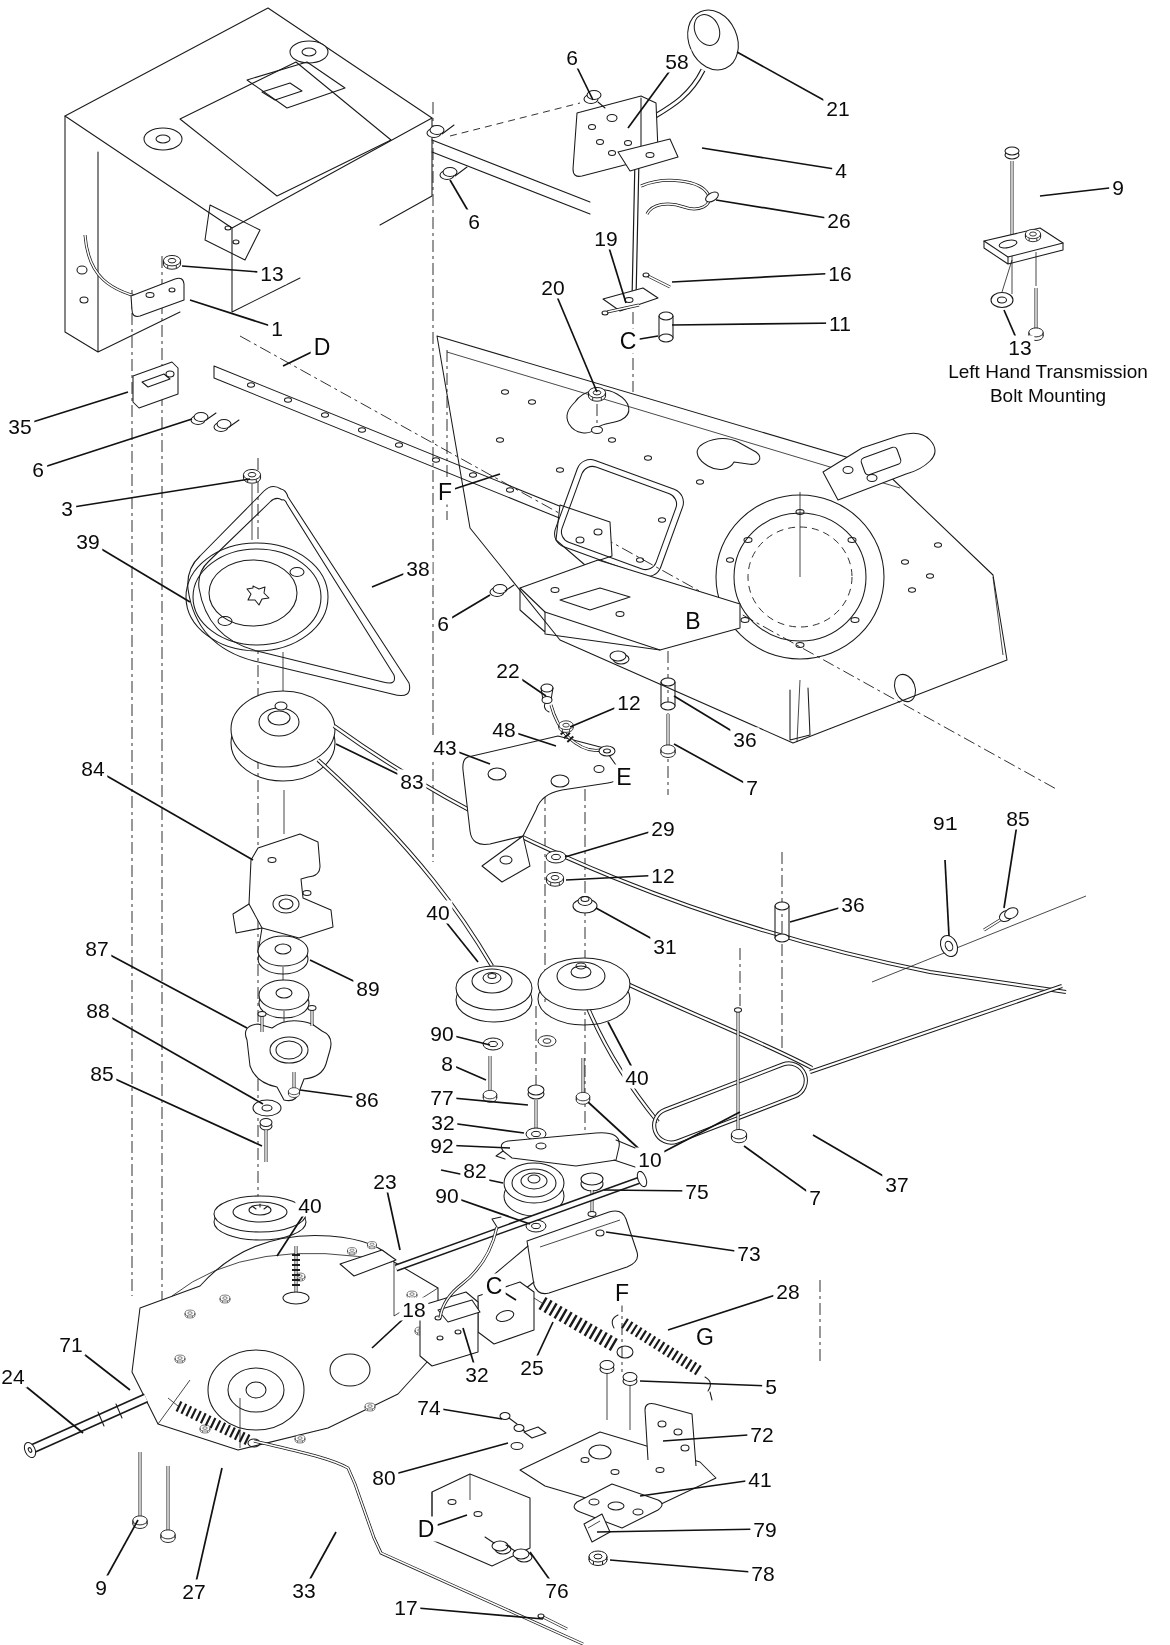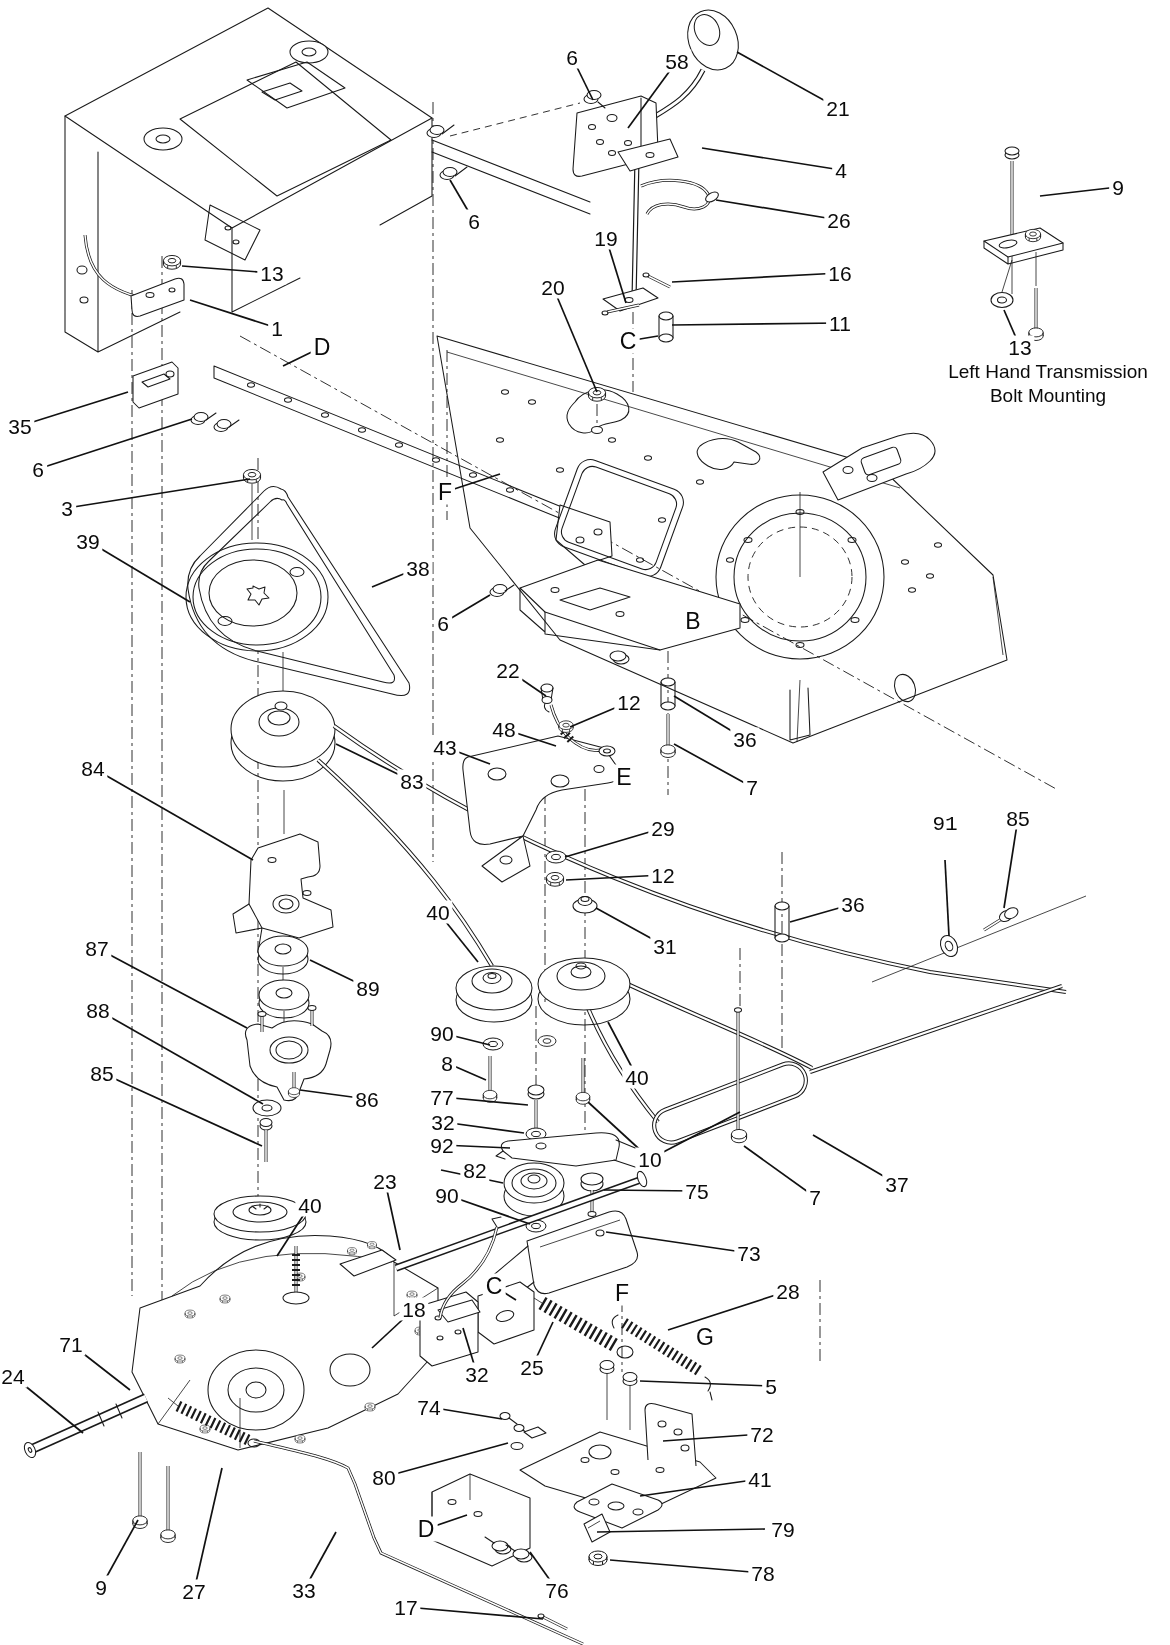--- a/index.html
+++ b/index.html
@@ -723,21 +723,21 @@
       <div class="co" style="left: 414px; top: 1309px;">18</div>
       <div class="co" style="left: 71px; top: 1344px;">71</div>
       <div class="co" style="left: 13px; top: 1376px;">24</div>
       <div class="co" style="left: 477px; top: 1374px;">32</div>
       <div class="co" style="left: 532px; top: 1367px;">25</div>
       <div class="co letter" style="left: 494px; top: 1286px;">C</div>
       <div class="co" style="left: 429px; top: 1407px;">74</div>
       <div class="co" style="left: 384px; top: 1477px;">80</div>
       <div class="co" style="left: 762px; top: 1434px;">72</div>
       <div class="co" style="left: 760px; top: 1479px;">41</div>
-      <div class="co" style="left: 765px; top: 1529px; margin-left: 18px;">79</div>
+      <div class="co" style="left: 765px; top: 1529px;">79</div>
       <div class="co" style="left: 763px; top: 1573px;">78</div>
       <div class="co" style="left: 557px; top: 1590px;">76</div>
       <div class="co letter" style="left: 426px; top: 1529px;">D</div>
       <div class="co" style="left: 406px; top: 1607px;">17</div>
       <div class="co" style="left: 304px; top: 1590px;">33</div>
       <div class="co" style="left: 194px; top: 1591px;">27</div>
       <div class="co" style="left: 101px; top: 1587px;">9</div>
     </div>
 
 <div class="caption">

